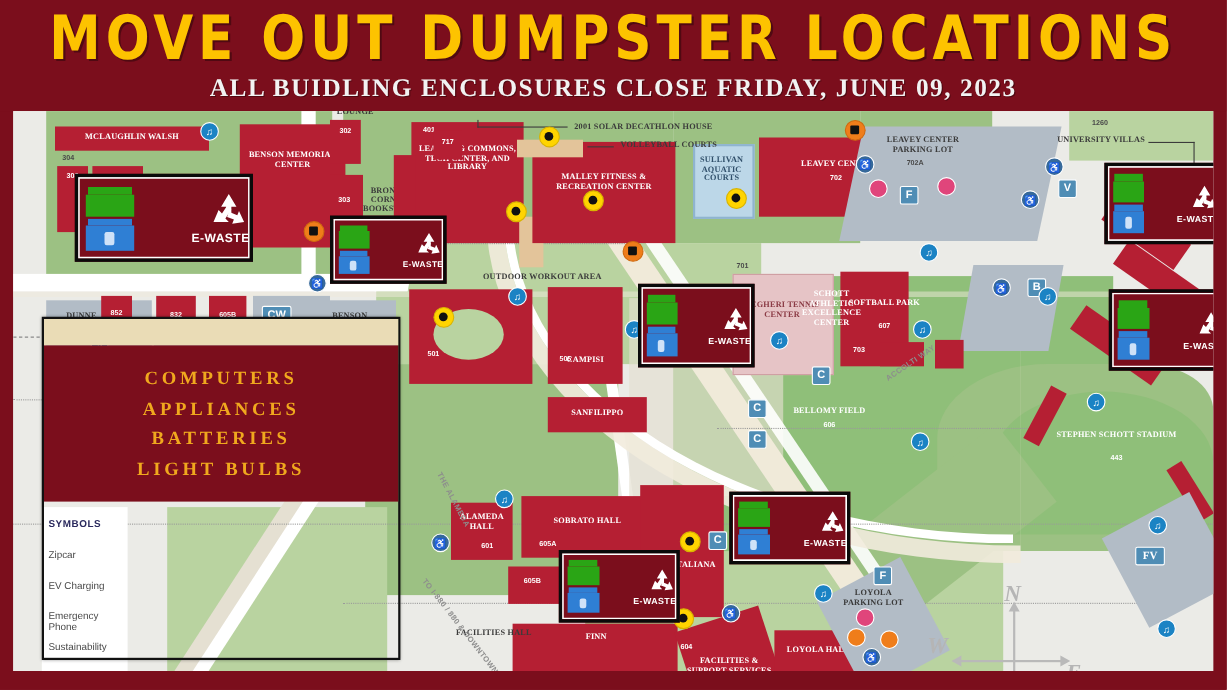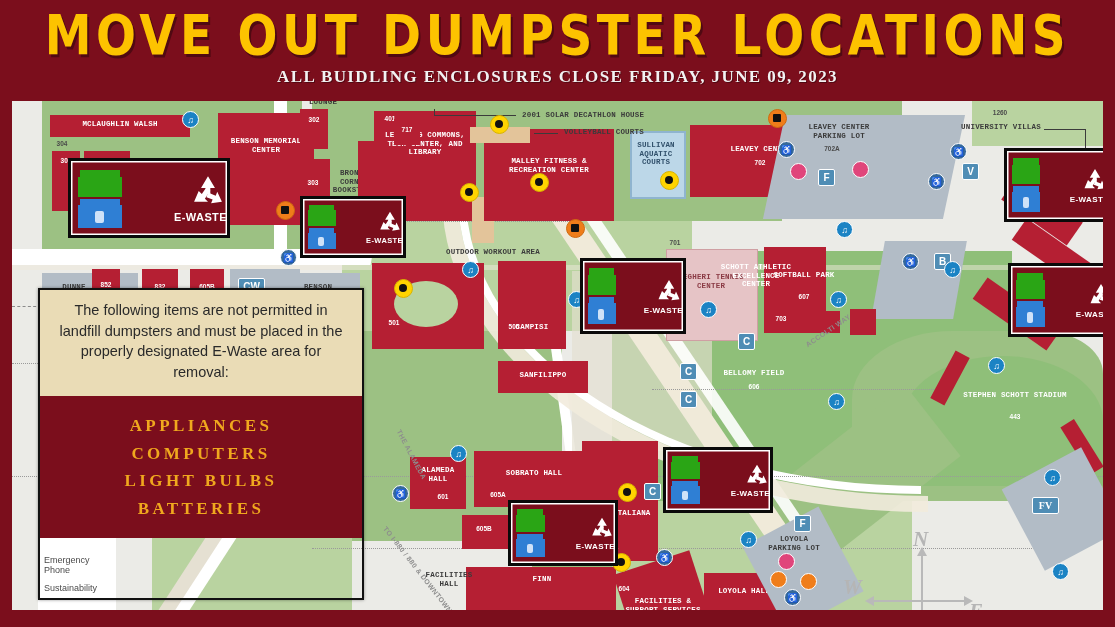--- a/index.html
+++ b/index.html
@@ -8,21 +8,21 @@
   .poster{position:relative;width:1115px;height:627px;background:#7b0e1c;overflow:hidden;}
 
   
   .header{position:absolute;left:0;top:0;width:1115px;height:101px;background:#7b0e1c;
           display:flex;flex-direction:column;align-items:center;justify-content:flex-start;}
   .title{margin-top:6px;color:#fdc300;font-family:"DejaVu Sans",sans-serif;font-weight:bold;
          font-size:47px;letter-spacing:4.5px;line-height:1.05;
          text-shadow:2px 2px 0 rgba(0,0,0,.35);white-space:nowrap;
          transform:scaleY(1.18);transform-origin:top center;}
   .subtitle{margin-top:12px;color:#f2f2f2;font-family:"Liberation Serif",serif;font-weight:bold;
-            font-size:17px;letter-spacing:1.4px;white-space:nowrap;
+            font-size:23px;letter-spacing:1.4px;white-space:nowrap;
             text-shadow:1px 1px 0 rgba(0,0,0,.35);text-align:center;}
 
   
   .map-frame{position:absolute;left:12px;top:101px;width:1091px;height:509px;
              background:#e9e9e6;overflow:hidden;}
   .map{position:absolute;left:0;top:0;width:1091px;height:509px;}
 
   
   .ground{position:absolute;background:#ebebe7;}
   .green{position:absolute;background:#9cc183;}
@@ -32,21 +32,21 @@
   .lot{position:absolute;background:#b2bcc6;}
   .bld{position:absolute;background:#b51f33;}
   .tennis{position:absolute;background:#e6c4c6;}
   .pool{position:absolute;background:#bcd7e8;}
   .tan{position:absolute;background:#e3c49a;}
   .road{position:absolute;background:#ffffff;}
   .dash{position:absolute;border-top:1px dashed #8b8b8b;}
   .dot-line{position:absolute;border-top:1px dotted #9a9a9a;}
 
   .bl{position:absolute;color:#fff;font-size:7.5px;font-weight:bold;line-height:1.15;
-      text-align:center;letter-spacing:.2px;font-family:Liberation Mono, monospace;}
+      text-align:center;letter-spacing:.2px;font-family:Liberation Serif, serif;}
   .bl.dark{color:#3b3b3b;}
   .num{position:absolute;color:#fff;font-size:6.5px;font-weight:bold;text-align:center;}
   .num.dark{color:#4a4a4a;}
   .rdlbl{position:absolute;color:#8d8d8d;font-size:7px;font-weight:bold;letter-spacing:.4px;}
 
   
   .badge{position:absolute;width:15px;height:15px;background:#4f8db5;color:#fff;
          font-size:10px;font-weight:bold;display:flex;align-items:center;justify-content:center;
          border:1.5px solid #fff;border-radius:2px;}
   .badge.w{width:25px;}
@@ -516,23 +516,22 @@
           </svg>
           <span class="ewtxt" style="font-size:8px;">E-WASTE</span>
         </div>
       </div>
 
     </div>
   </div>
 
   <div class="panel">
     <div class="panel-top">
-      <div class="panel-p">The following items are not permitted in landfill dumpsters and must be placed in the properly designated E-Waste area for removal:</div>
     </div>
     <div class="panel-bot">
+      <div class="panel-li">COMPUTERS</div>
       <div class="panel-li">APPLIANCES</div>
-      <div class="panel-li">COMPUTERS</div>
+      <div class="panel-li">BATTERIES</div>
       <div class="panel-li">LIGHT BULBS</div>
-      <div class="panel-li">BATTERIES</div>
     </div>
   </div>
 
 </div>
 
 </body></html>

